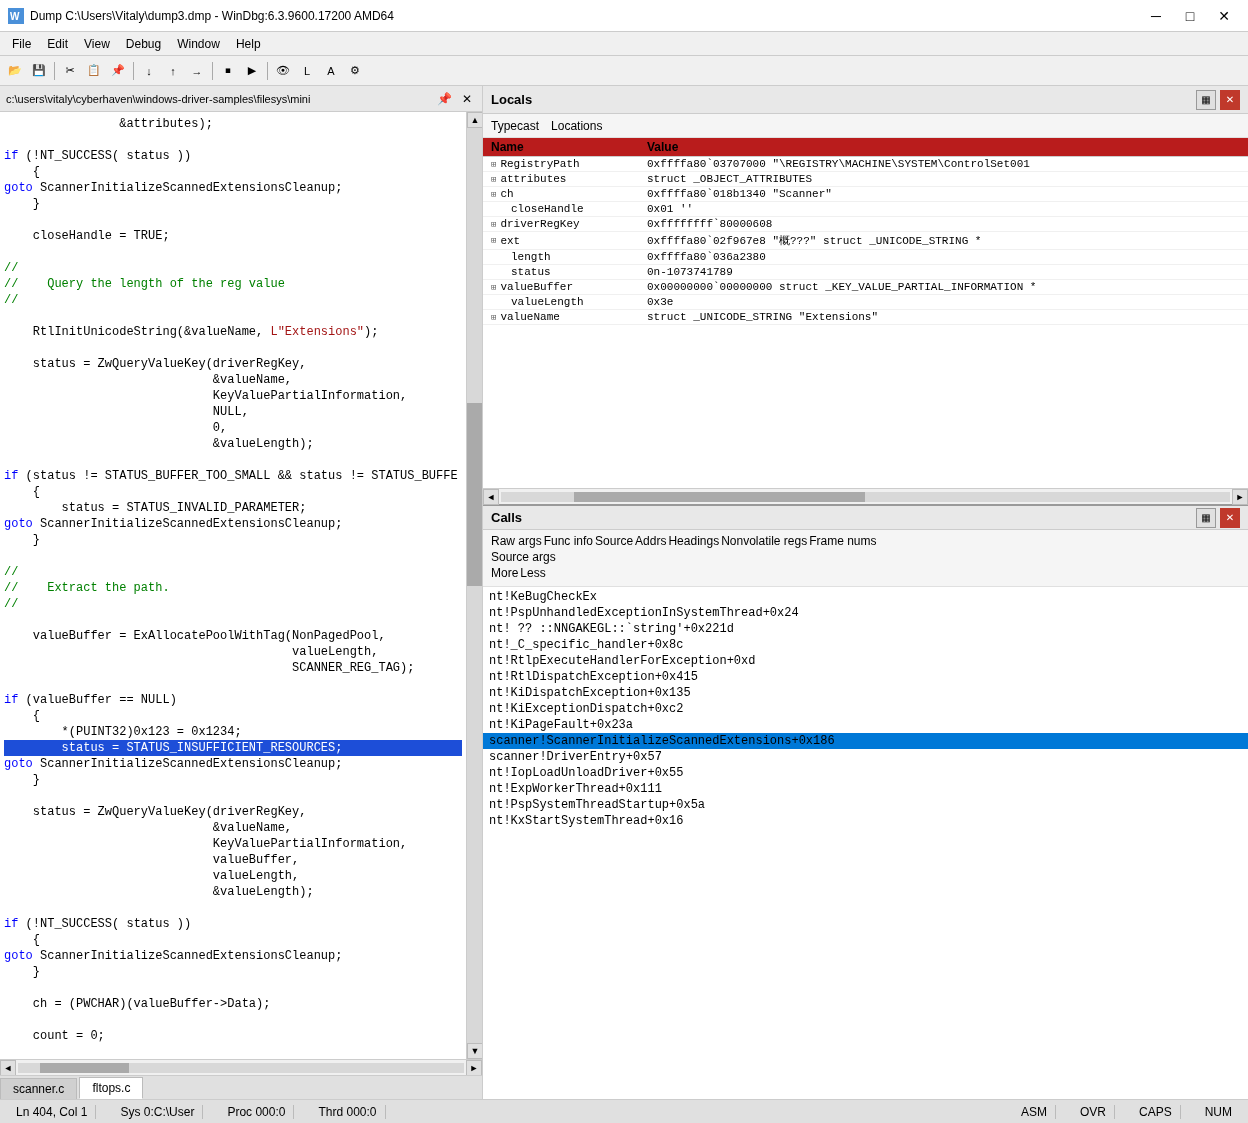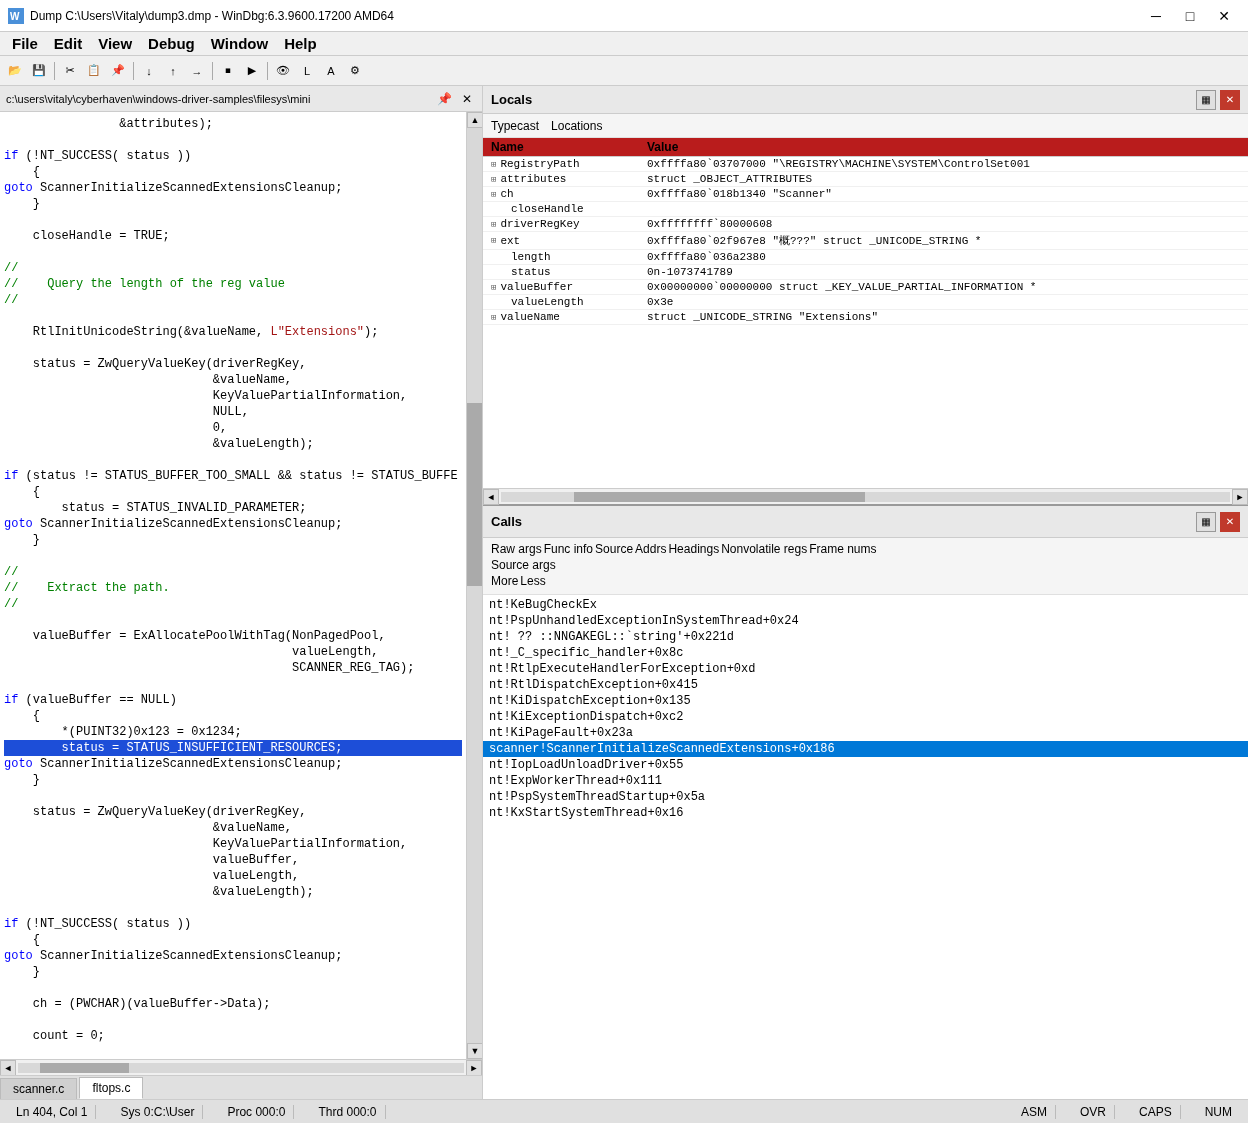--- a/index.html
+++ b/index.html
@@ -41,22 +41,21 @@
       background: #f0f0f0;
       height: 24px;
       display: flex;
       align-items: center;
       border-bottom: 1px solid #ccc;
       padding: 0 4px;
     }
     .menu-item {
       padding: 2px 8px;
       cursor: pointer;
-      font-size: 15px;
-      font-weight: bold;
+      font-size: 12px;
     }
 
     
     .toolbar {
       background: #f0f0f0;
       height: 30px;
       display: flex;
       align-items: center;
       border-bottom: 1px solid #ccc;
       padding: 0 4px;
@@ -217,21 +216,21 @@
     .expand-icon { font-size: 9px; color: #666; cursor: pointer; }
 
     
     .calls-panel {
       flex: 1;
       display: flex;
       flex-direction: column;
     }
     .calls-header {
       background: #e8e8e8;
-      height: 32px;
+      height: 24px;
       display: flex;
       align-items: center;
       justify-content: space-between;
       padding: 0 8px;
       border-bottom: 1px solid #ccc;
     }
     .calls-title { font-size: 13px; font-weight: bold; }
     .calls-toolbar {
       background: #f5f5f5;
       padding: 4px 8px;
@@ -252,21 +251,21 @@
       overflow-y: auto;
       background: #fff;
       font-family: 'Courier New', monospace;
       font-size: 12px;
       padding: 2px 0;
     }
     .stack-row {
       padding: 1px 6px;
       white-space: nowrap;
     }
-    .stack-row.selected { background: #0078d7; color: #ffffff; }
+    .stack-row.selected { background: #0078d7; color: #000000; }
 
     
     .status-bar {
       height: 24px;
       background: #e0e0e0;
       border-top: 1px solid #ccc;
       display: flex;
       align-items: center;
       padding: 0 8px;
       gap: 16px;
@@ -519,20 +518,21 @@
                   <span>ch</span>
                 </div>
                 <div class="col-value">0xffffa80`018b1340 "Scanner"</div>
               </div>
               <div class="locals-row">
                 <div class="col-name">
                   <span style="display: inline-block; width: 16px;"></span>
                   <span class="expand-icon"> </span>
                   <span>closeHandle</span>
                 </div>
+                <div class="col-value">0x01 ''</div>
               </div>
               <div class="locals-row">
                 <div class="col-name">
                   <span style="display: inline-block; width: 0px;"></span>
                   <span class="expand-icon">⊞</span>
                   <span>driverRegKey</span>
                 </div>
                 <div class="col-value">0xffffffff`80000608</div>
               </div>
               <div class="locals-row">
@@ -626,20 +626,21 @@
         <div class="stack-row">nt!KeBugCheckEx</div>
             <div class="stack-row">nt!PspUnhandledExceptionInSystemThread+0x24</div>
             <div class="stack-row">nt! ?? ::NNGAKEGL::`string'+0x221d</div>
             <div class="stack-row">nt!_C_specific_handler+0x8c</div>
             <div class="stack-row">nt!RtlpExecuteHandlerForException+0xd</div>
             <div class="stack-row">nt!RtlDispatchException+0x415</div>
             <div class="stack-row">nt!KiDispatchException+0x135</div>
             <div class="stack-row">nt!KiExceptionDispatch+0xc2</div>
             <div class="stack-row">nt!KiPageFault+0x23a</div>
             <div class="stack-row selected">scanner!ScannerInitializeScannedExtensions+0x186</div>
+            <div class="stack-row">scanner!DriverEntry+0x57</div>
             <div class="stack-row">nt!IopLoadUnloadDriver+0x55</div>
             <div class="stack-row">nt!ExpWorkerThread+0x111</div>
             <div class="stack-row">nt!PspSystemThreadStartup+0x5a</div>
             <div class="stack-row">nt!KxStartSystemThread+0x16</div>
           </div>
       </div>
 
     </div>
   </div>
 </div>

